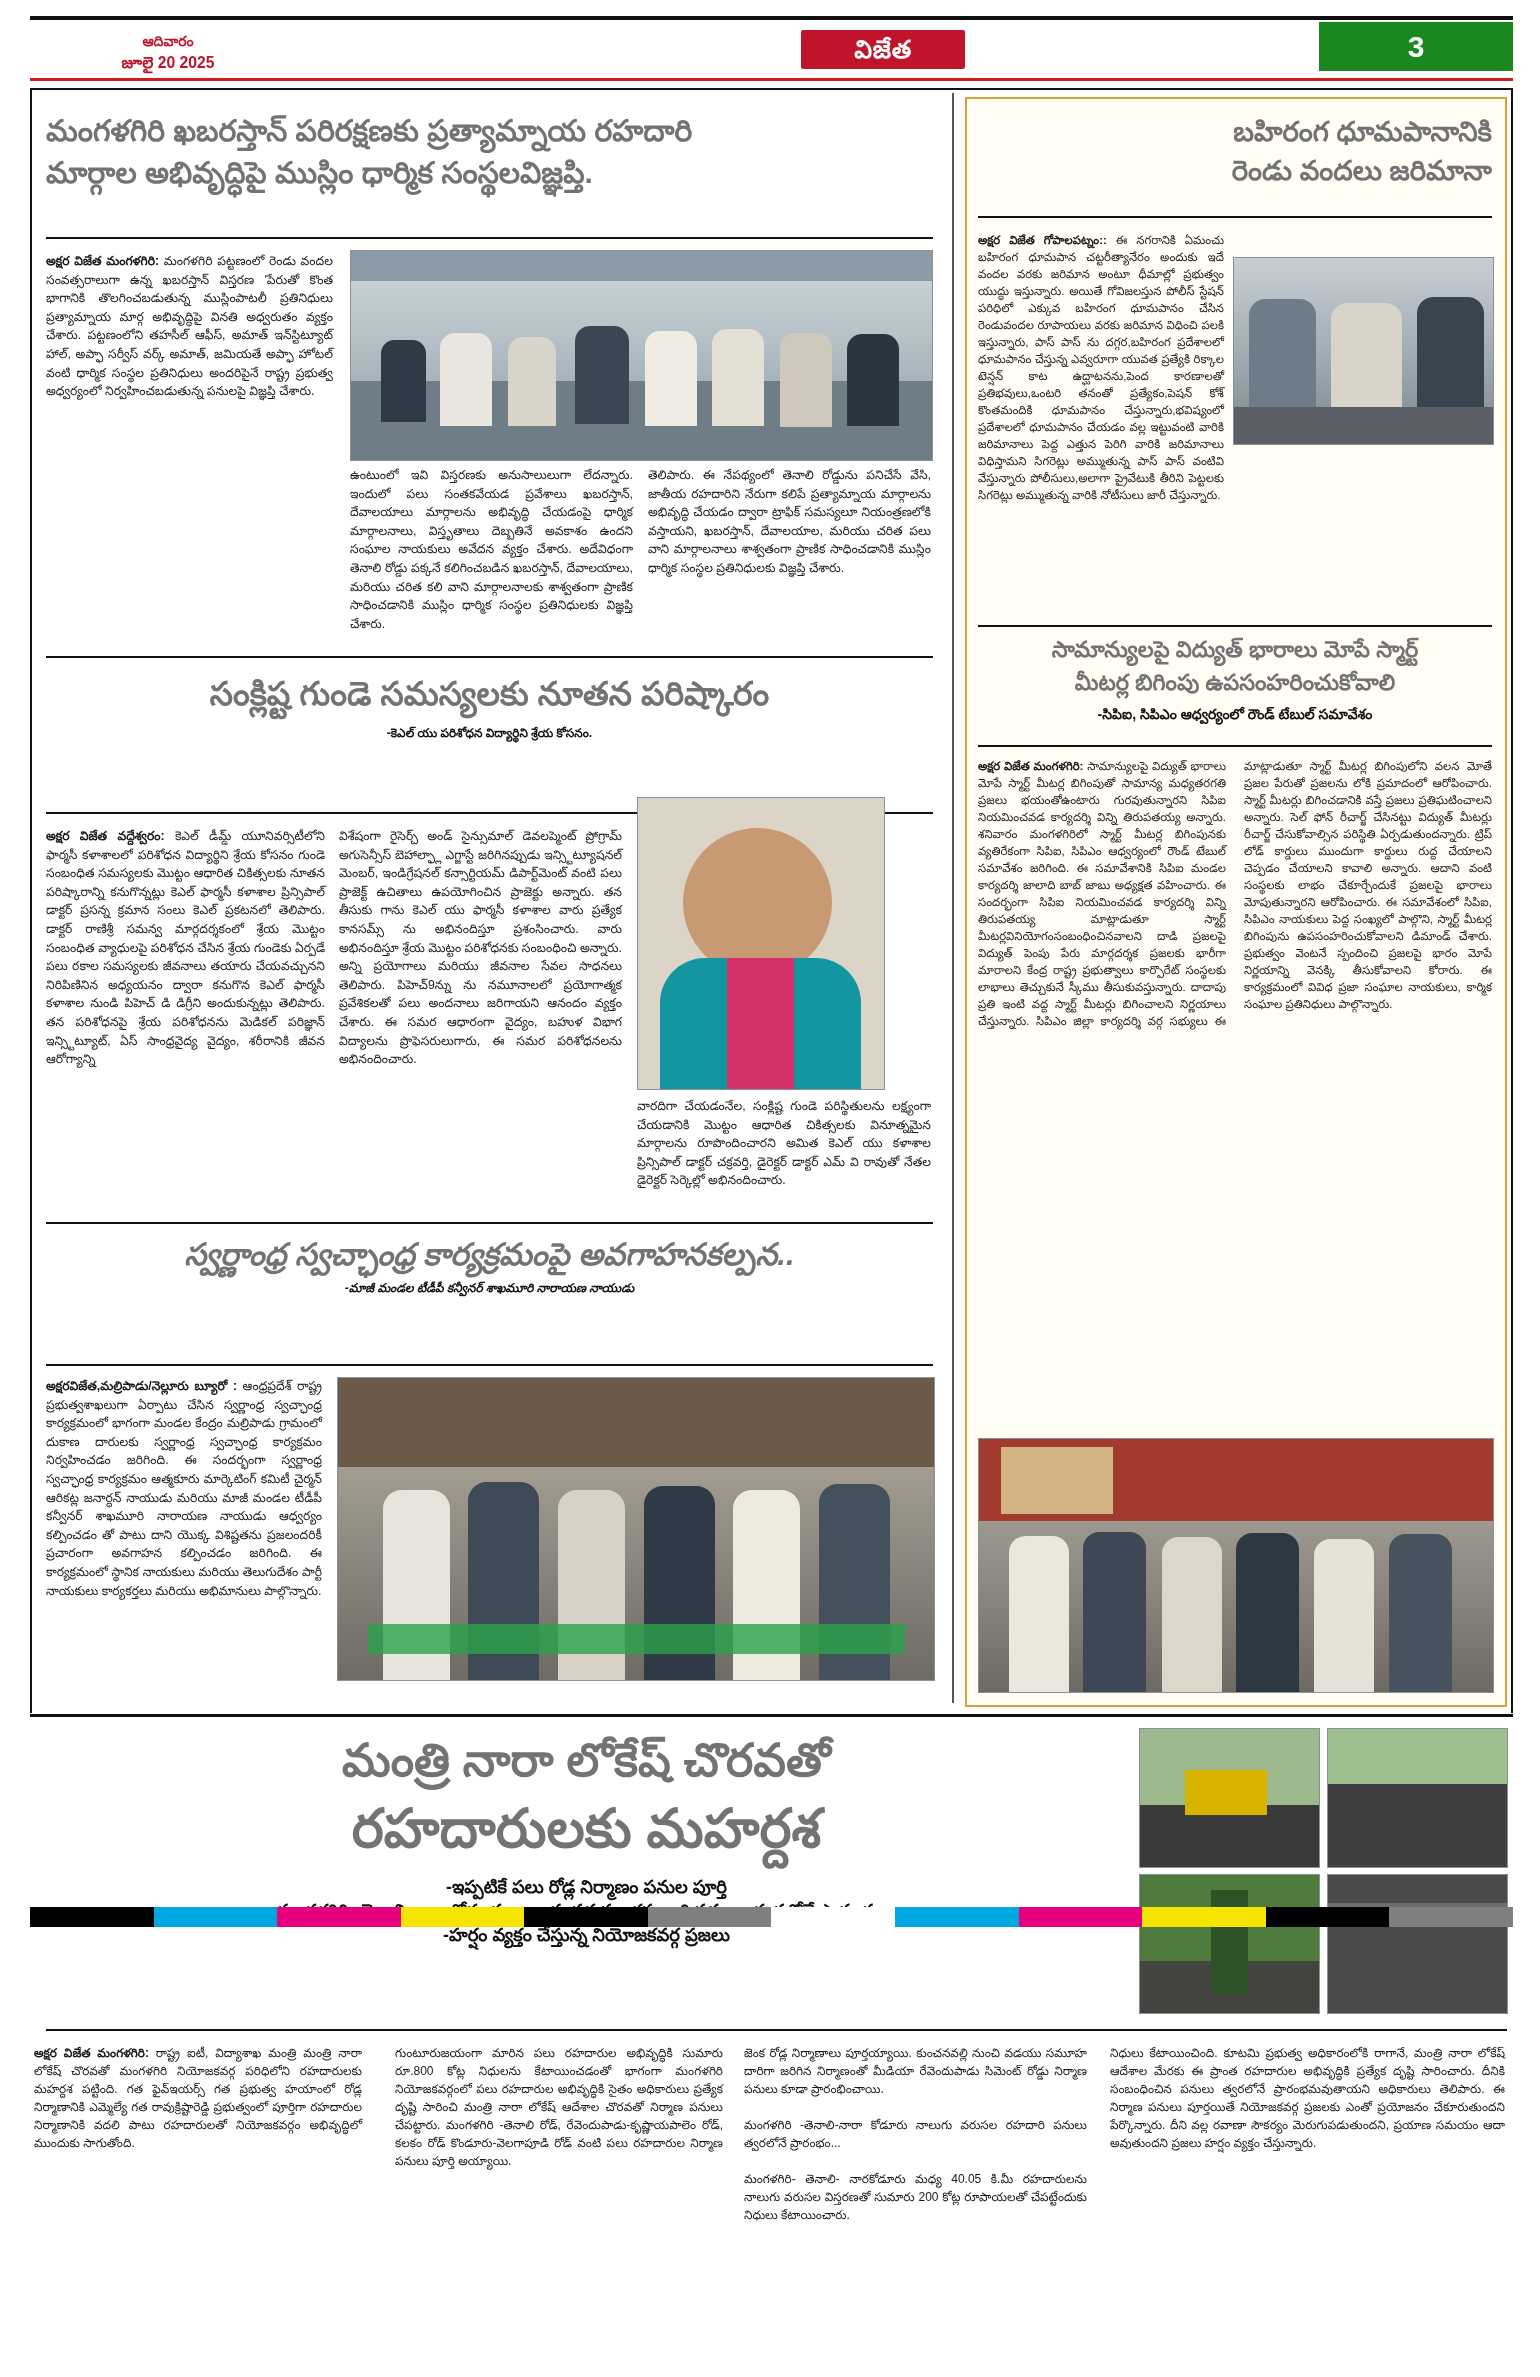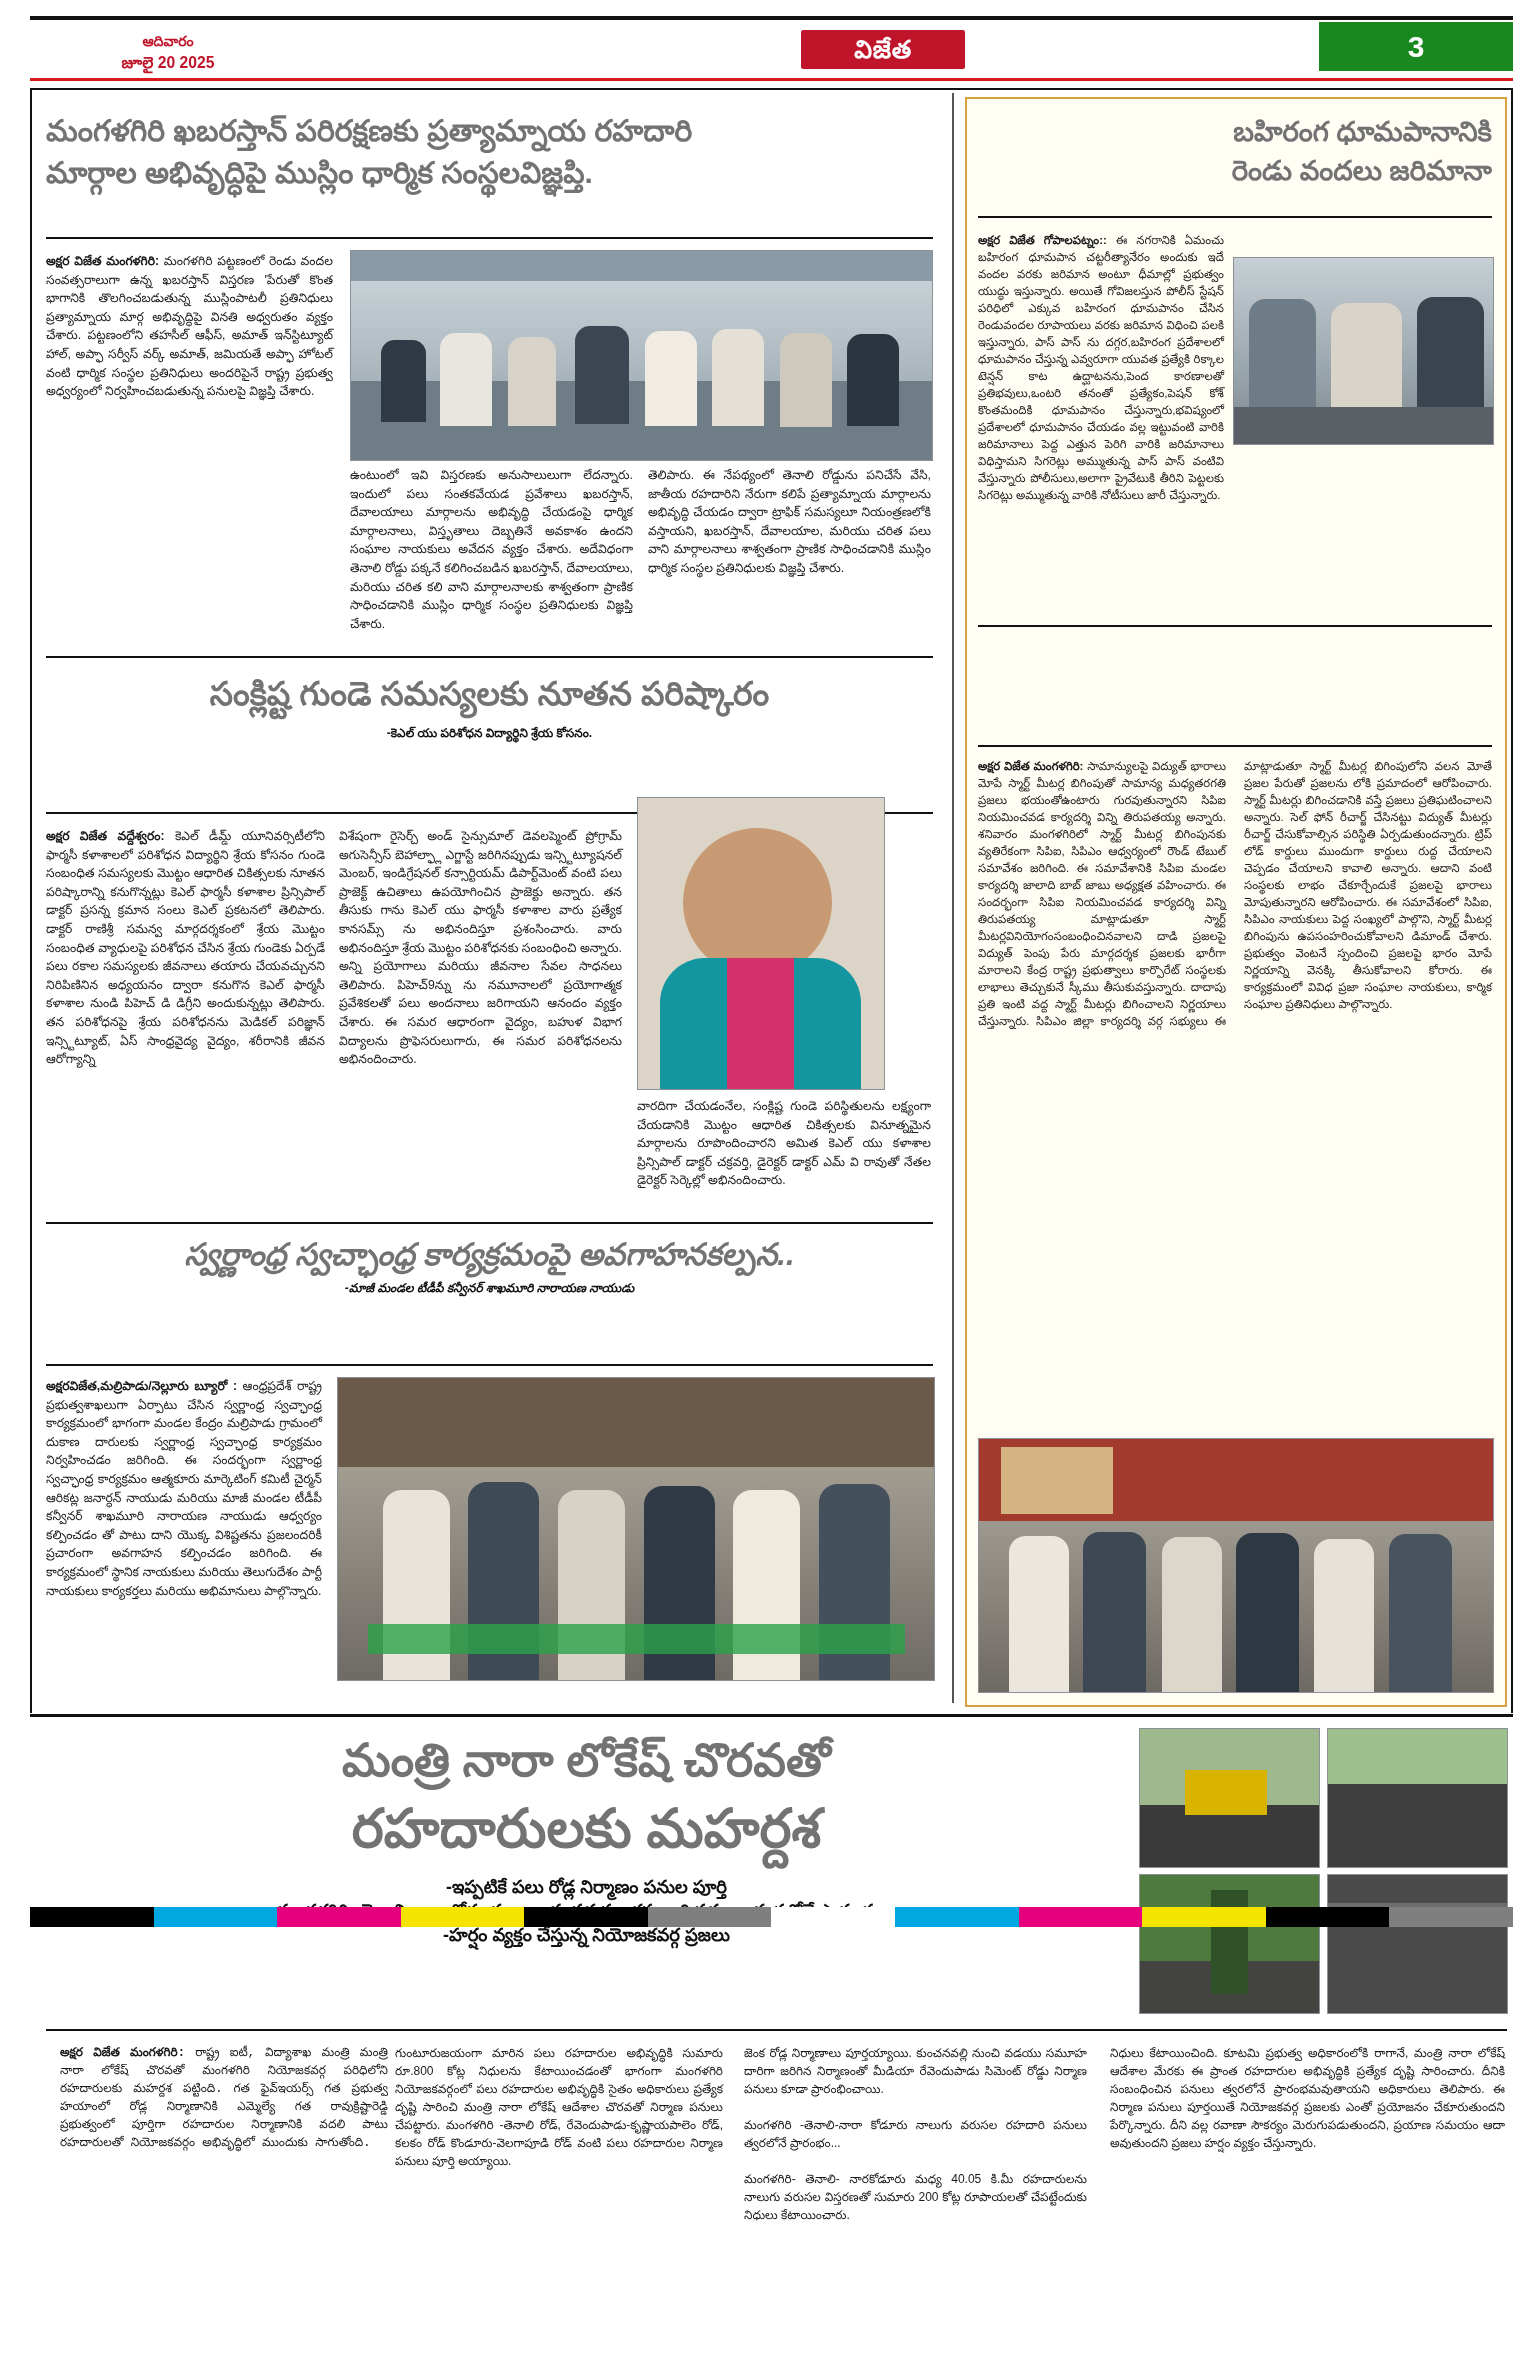--- a/index.html
+++ b/index.html
@@ -166,20 +166,25 @@
     <div style="position:absolute;left:0;top:149px;width:100%;height:37px;background:#5b6067;"></div>
   </div>
 
   <div class="body-col" style="position:absolute;left:978px;top:231px;width:246px;font-size:11.6px;line-height:17px;">
     <span class="lead">అక్షర విజేత గోపాలపట్నం::</span>
     <span>ఈ నగరానికి ఏమంచు బహిరంగ ధూమపాన చట్టరీత్యానేరం అందుకు ఇదే వందల వరకు జరిమాన అంటూ ధీమాల్లో ప్రభుత్వం యుద్ధు ఇస్తున్నారు. అయితే గోవిజలస్తున పోలీస్ స్టేషన్ పరిధిలో ఎక్కువ బహిరంగ ధూమపానం చేసిన రెండువందల రూపాయలు వరకు జరిమాన విధించి పలకి ఇస్తున్నారు, పాస్ పాస్ ను దగ్గర,బహిరంగ ప్రదేశాలలో ధూమపానం చేస్తున్న ఎవ్వరూగా యువత ప్రత్యేకి రిక్కాల టెన్షన్ కాట ఉద్ఘాటనను,పెంద కారణాలతో ప్రతిభవులు,ఒంటరి తనంతో ప్రత్యేకం,పెషన్ కోశ్ కొంతమందికి ధూమపానం చేస్తున్నారు,భవిష్యంలో ప్రదేశాలలో ధూమపానం చేయడం వల్ల ఇట్టువంటి వారికి జరిమానాలు పెద్ద ఎత్తున పెరిగి వారికి జరిమానాలు విధిస్తామని సిగరెట్లు అమ్ముతున్న పాస్ పాస్ వంటివి వేస్తున్నారు పోలీసులు,అలాగా ప్రైవేటుకి తీరిని పెట్టలకు సిగరెట్లు అమ్ముతున్న వారికి నోటీసులు జారీ చేస్తున్నారు.</span>
   </div>
 
   <div class="hr" style="left:978px;top:625px;width:514px;height:1.5px;"></div>
 
+  <div style="position:absolute;left:978px;top:633px;width:514px;text-align:center;">
+    <h1 class="hl tel" style="font-size:22.4px;line-height:33px;">సామాన్యులపై విద్యుత్ భారాలు మోపే స్మార్ట్</h1>
+    <h1 class="hl tel" style="font-size:22.4px;line-height:33px;">మీటర్ల బిగింపు ఉపసంహరించుకోవాలి</h1>
+    <div class="sub" style="font-size:14px;margin-top:3px;">-సిపిఐ, సిపిఎం ఆధ్వర్యంలో రౌండ్ టేబుల్ సమావేశం</div>
+  </div>
   <div class="hr" style="left:978px;top:745px;width:514px;height:1.5px;"></div>
 
   <div class="body-col" style="position:absolute;left:978px;top:757px;width:514px;font-size:11.6px;line-height:17px;column-count:2;column-gap:18px;height:656px;">
     <span class="lead">అక్షర విజేత మంగళగిరి:</span>
     <span>సామాన్యులపై విద్యుత్ భారాలు మోపే స్మార్ట్ మీటర్ల బిగింపుతో సామాన్య మధ్యతరగతి ప్రజలు భయంతోఉంటారు గురవుతున్నారని సిపిఐ నియమించవడ కార్యదర్శి విన్ని తిరుపతయ్య అన్నారు. శనివారం మంగళగిరిలో స్మార్ట్ మీటర్ల బిగింపునకు వ్యతిరేకంగా సిపిఐ, సిపిఎం ఆధ్వర్యంలో రౌండ్ టేబుల్ సమావేశం జరిగింది. ఈ సమావేశానికి సిపిఐ మండల కార్యదర్శి జాలాది బాబ్ జాబు అధ్యక్షత వహించారు. ఈ సందర్భంగా సిపిఐ నియమించవడ కార్యదర్శి విన్ని తిరుపతయ్య మాట్లాడుతూ స్మార్ట్ మీటర్లవినియోగంసంబంధించినవాలని దాడి ప్రజలపై విద్యుత్ పెంపు పేరు మార్గదర్శక ప్రజలకు భారీగా మారాలని కేంద్ర రాష్ట్ర ప్రభుత్వాలు కార్పొరేట్ సంస్థలకు లాభాలు తెచ్చుకునే స్కీము తీసుకువస్తున్నారు. దాదాపు ప్రతి ఇంటి వద్ద స్మార్ట్ మీటర్లు బిగించాలని నిర్ణయాలు చేస్తున్నారు. సిపిఎం జిల్లా కార్యదర్శి వర్గ సభ్యులు ఈ మాట్లాడుతూ స్మార్ట్ మీటర్ల బిగింపులోని వలన మోతే ప్రజల పేరుతో ప్రజలను లోకి ప్రమాదంలో ఆరోపించారు. స్మార్ట్ మీటర్లు బిగించడానికి వస్తే ప్రజలు ప్రతిఘటించాలని అన్నారు. సెల్ ఫోన్ రీచార్జ్ చేసినట్టు విద్యుత్ మీటర్లు రీచార్జ్ చేసుకోవాల్సిన పరిస్థితి ఏర్పడుతుందన్నారు. ట్రిప్ లోడ్ కార్డులు ముందుగా కార్డులు రుద్ద చేయాలని చెప్పడం చేయాలని కావాలి అన్నారు. ఆదాని వంటి సంస్థలకు లాభం చేకూర్చేందుకే ప్రజలపై భారాలు మోపుతున్నారని ఆరోపించారు. ఈ సమావేశంలో సిపిఐ, సిపిఎం నాయకులు పెద్ద సంఖ్యలో పాల్గొని, స్మార్ట్ మీటర్ల బిగింపును ఉపసంహరించుకోవాలని డిమాండ్ చేశారు. ప్రభుత్వం వెంటనే స్పందించి ప్రజలపై భారం మోపే నిర్ణయాన్ని వెనక్కి తీసుకోవాలని కోరారు. ఈ కార్యక్రమంలో వివిధ ప్రజా సంఘాల నాయకులు, కార్మిక సంఘాల ప్రతినిధులు పాల్గొన్నారు.</span>
   </div>
 
   <div class="photo" style="left:978px;top:1438px;width:514px;height:253px;">
     <div style="position:absolute;left:0;top:0;width:100%;height:100%;background:linear-gradient(180deg,#b3aea4 0%,#8f8a81 55%,#6d6963 100%);"></div>
     <div style="position:absolute;left:0;top:0;width:100%;height:82px;background:#a23b2e;"></div>
@@ -216,21 +221,21 @@
     <div style="position:absolute;left:0;top:62%;width:100%;height:38%;background:#43443f;"></div>
     <div style="position:absolute;left:71px;top:15px;width:37px;height:104px;background:#2f5128;"></div>
   </div>
   <div class="photo" style="left:1327px;top:1874px;width:179px;height:138px;">
     <div style="position:absolute;left:0;top:0;width:100%;height:100%;background:#4a4a4a;"></div>
     <div style="position:absolute;left:0;top:20%;width:100%;height:13.4px;background:#6e6e6e;"></div>
   </div>
 
   <div class="hr" style="left:46px;top:2029px;width:1461px;height:1.5px;"></div>
 
-  <div class="body-col" style="position:absolute;left:60px;top:2044px;width:328px;font-size:12px;line-height:18px;font-family:Liberation Mono, monospace;">
+  <div class="body-col" style="position:absolute;left:34px;top:2044px;width:328px;font-size:12px;line-height:18px;">
     <span class="lead">అక్షర విజేత మంగళగిరి:</span>
     <span>రాష్ట్ర ఐటీ, విద్యాశాఖ మంత్రి మంత్రి నారా లోకేష్ చొరవతో మంగళగిరి నియోజకవర్గ పరిధిలోని రహదారులకు మహర్దశ పట్టింది. గత ఫైవ్‌ఇయర్స్ గత ప్రభుత్వ హయాంలో రోడ్ల నిర్మాణానికి ఎమ్మెల్యే గత రావుక్రిష్టారెడ్డి ప్రభుత్వంలో పూర్తిగా రహదారుల నిర్మాణానికి వదలి పాటు రహదారులతో నియోజకవర్గం అభివృద్ధిలో ముందుకు సాగుతోంది.</span>
   </div>
   <div class="body-col" style="position:absolute;left:395px;top:2044px;width:328px;font-size:12px;line-height:18px;">గుంటూరుజయంగా మారిన పలు రహదారుల అభివృద్ధికి సుమారు రూ.800 కోట్ల నిధులను కేటాయించడంతో భాగంగా మంగళగిరి నియోజకవర్గంలో పలు రహదారుల అభివృద్ధికి సైతం అధికారులు ప్రత్యేక దృష్టి సారించి మంత్రి నారా లోకేష్ ఆదేశాల చొరవతో నిర్మాణ పనులు చేపట్టారు. మంగళగిరి -తెనాలి రోడ్, రేవెందుపాడు-కృష్ణాయపాలెం రోడ్, కలకం రోడ్ కొండూరు-వెలగాపూడి రోడ్ వంటి పలు రహదారుల నిర్మాణ పనులు పూర్తి అయ్యాయి.</div>
   <div class="body-col" style="position:absolute;left:744px;top:2044px;width:343px;font-size:12px;line-height:18px;white-space:pre-line;">జెంక రోడ్ల నిర్మాణాలు పూర్తయ్యాయి. కుంచనవల్లి నుంచి వడయు సమూహ దారిగా జరిగిన నిర్మాణంతో మీడియా రేవెందుపాడు సిమెంట్ రోడ్డు నిర్మాణ పనులు కూడా ప్రారంభించాయి.
 
 మంగళగిరి -తెనాలి-నారా కోడూరు నాలుగు వరుసల రహదారి పనులు త్వరలోనే ప్రారంభం...
 
 మంగళగిరి- తెనాలి- నారకోడూరు మధ్య 40.05 కి.మీ రహదారులను నాలుగు వరుసల విస్తరణతో సుమారు 200 కోట్ల రూపాయలతో చేపట్టేందుకు నిధులు కేటాయించారు.</div>
   <div class="body-col" style="position:absolute;left:1110px;top:2044px;width:395px;font-size:12px;line-height:18px;">నిధులు కేటాయించింది. కూటమి ప్రభుత్వ అధికారంలోకి రాగానే, మంత్రి నారా లోకేష్ ఆదేశాల మేరకు ఈ ప్రాంత రహదారుల అభివృద్ధికి ప్రత్యేక దృష్టి సారించారు. దీనికి సంబంధించిన పనులు త్వరలోనే ప్రారంభమవుతాయని అధికారులు తెలిపారు. ఈ నిర్మాణ పనులు పూర్తయితే నియోజకవర్గ ప్రజలకు ఎంతో ప్రయోజనం చేకూరుతుందని పేర్కొన్నారు. దీని వల్ల రవాణా సౌకర్యం మెరుగుపడుతుందని, ప్రయాణ సమయం ఆదా అవుతుందని ప్రజలు హర్షం వ్యక్తం చేస్తున్నారు.</div>

